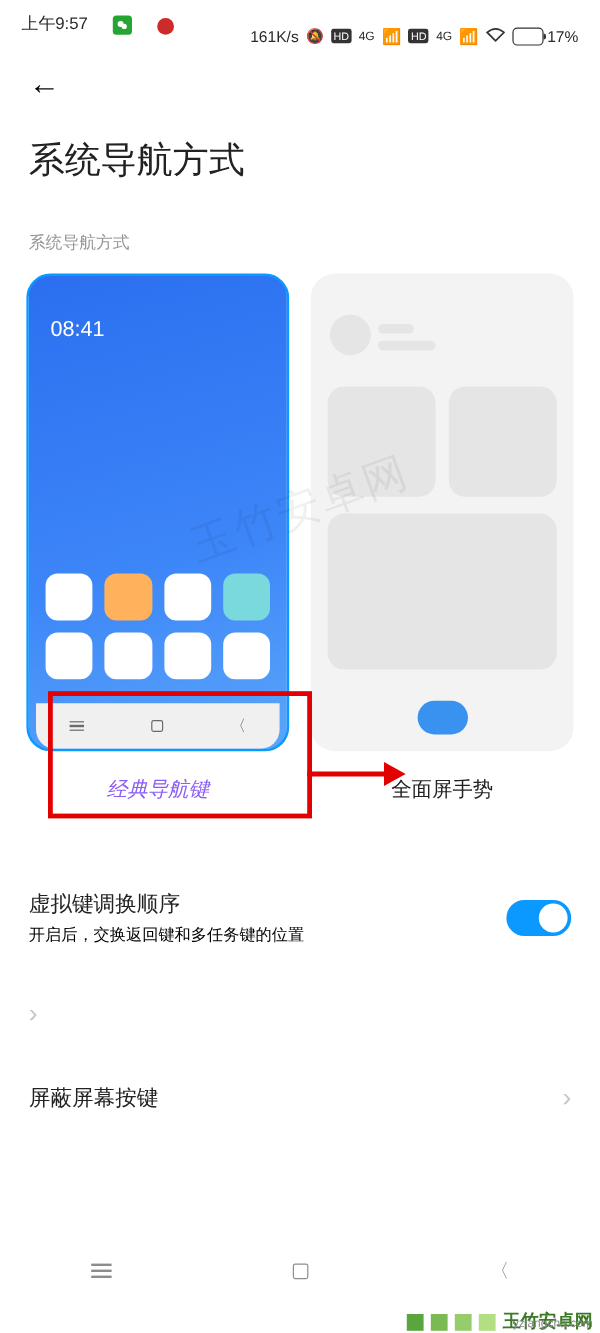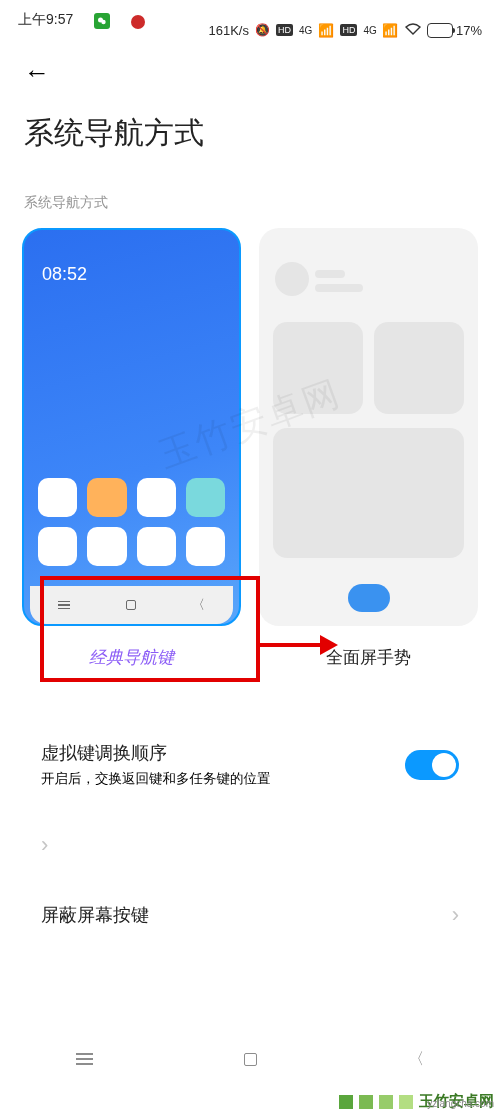--- a/index.html
+++ b/index.html
@@ -118,21 +118,21 @@
       border:4.5px solid #e20000;
       pointer-events:none;
       z-index:4;
     }
     
     .arrow-svg { position:absolute; left:252px; top:628px; z-index:4; pointer-events:none; }
 
     
     .settings {
       margin-top: 50px;
-      padding: 0 41px;
+      padding: 0 24px;
     }
     .row {
       display:flex; align-items:center; justify-content:space-between;
       padding: 22px 0;
     }
     .row-text {}
     .row-title { font-size:18px; color:#222; }
     .row-sub { font-size:13.5px; color:#000000; margin-top:5px; }
     .switch {
       width:54px; height:30px; border-radius:16px; background:#0b99ff; position:relative;
@@ -205,21 +205,21 @@
 <div class="header">
   <div class="back-arrow">←</div>
   <div class="title">系统导航方式</div>
   <div class="section-label">系统导航方式</div>
 </div>
 
 <div class="preview-row">
 
   <div class="option">
     <div class="card selected">
-      <div class="hs-time">08:52</div>
+      <div class="hs-time">08:41</div>
       <div class="hs-grid">
         <div class="hs-icon"></div>
         <div class="hs-icon orange"></div>
         <div class="hs-icon"></div>
         <div class="hs-icon cyan"></div>
         <div class="hs-icon"></div>
         <div class="hs-icon"></div>
         <div class="hs-icon"></div>
         <div class="hs-icon"></div>
       </div>

